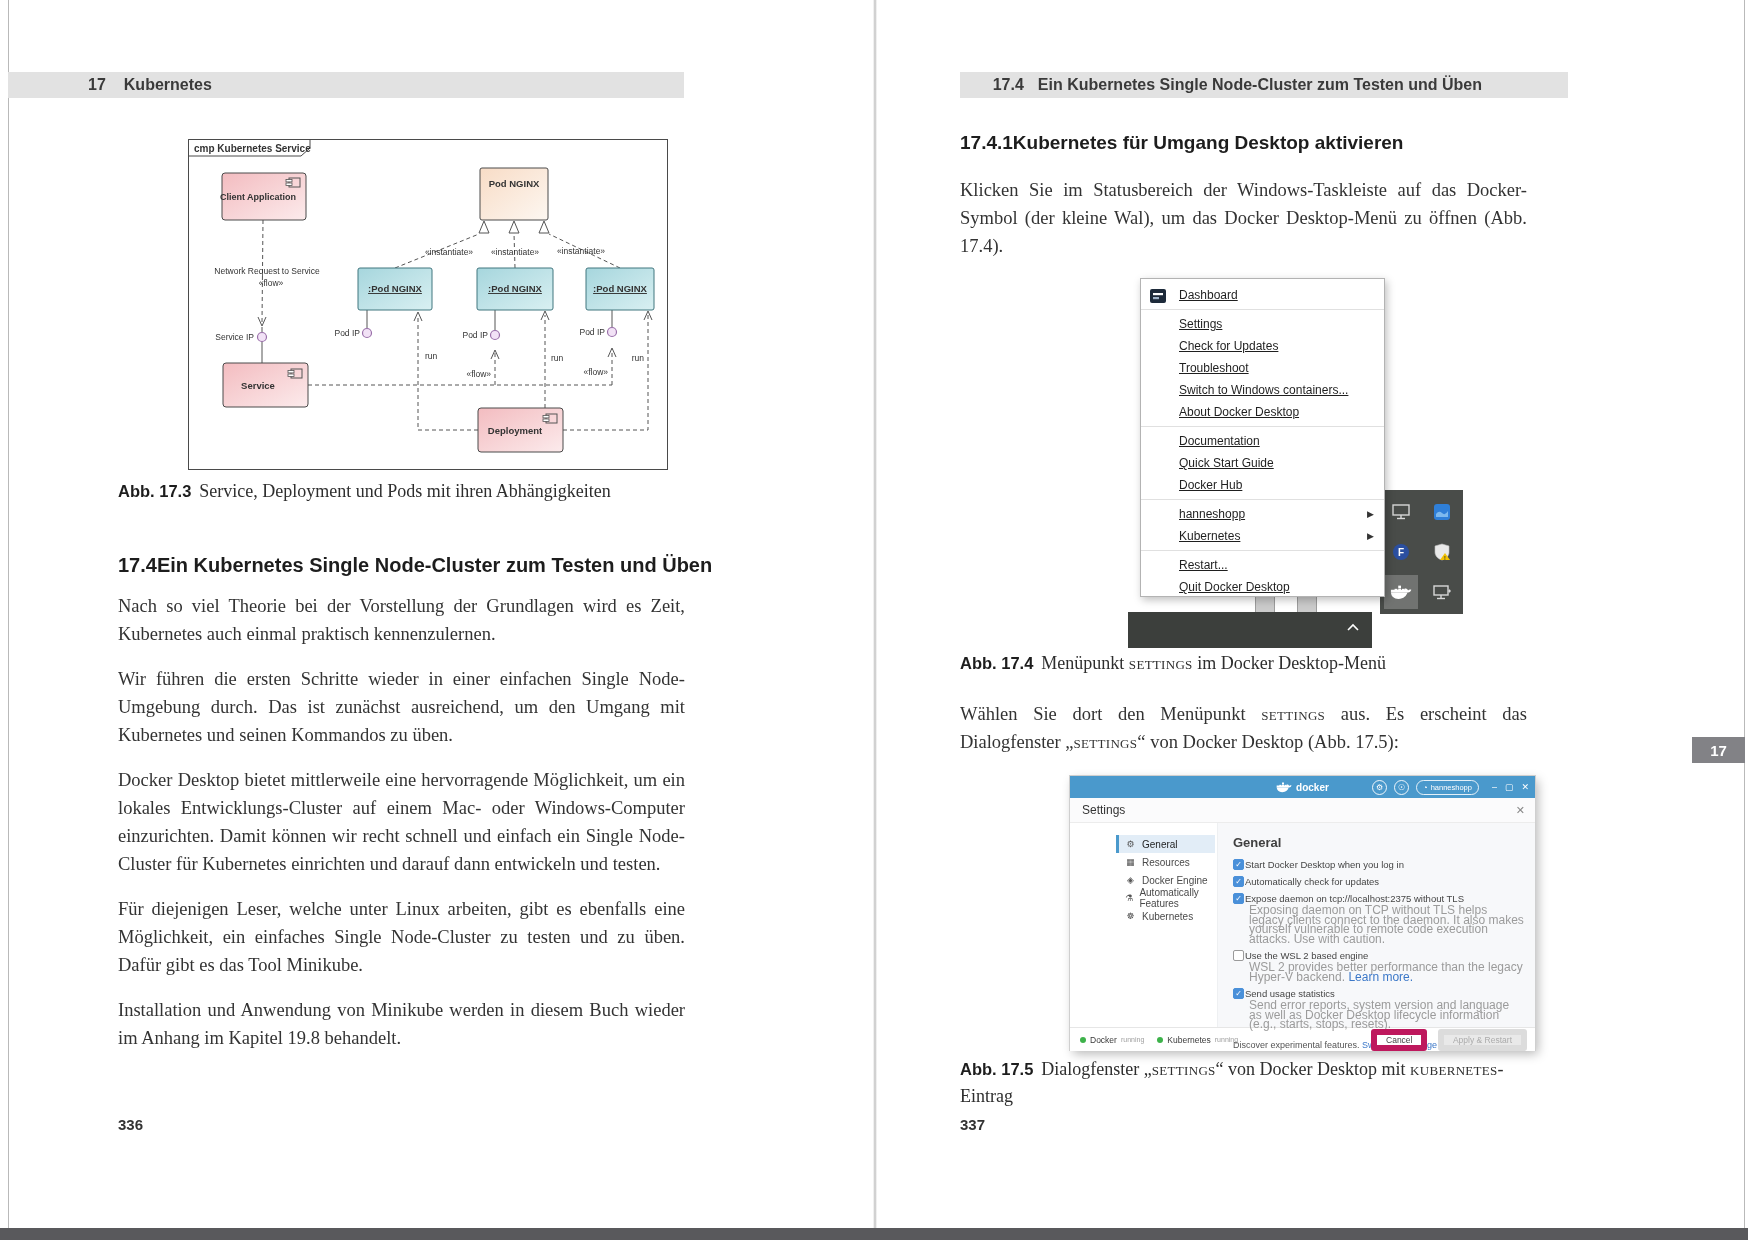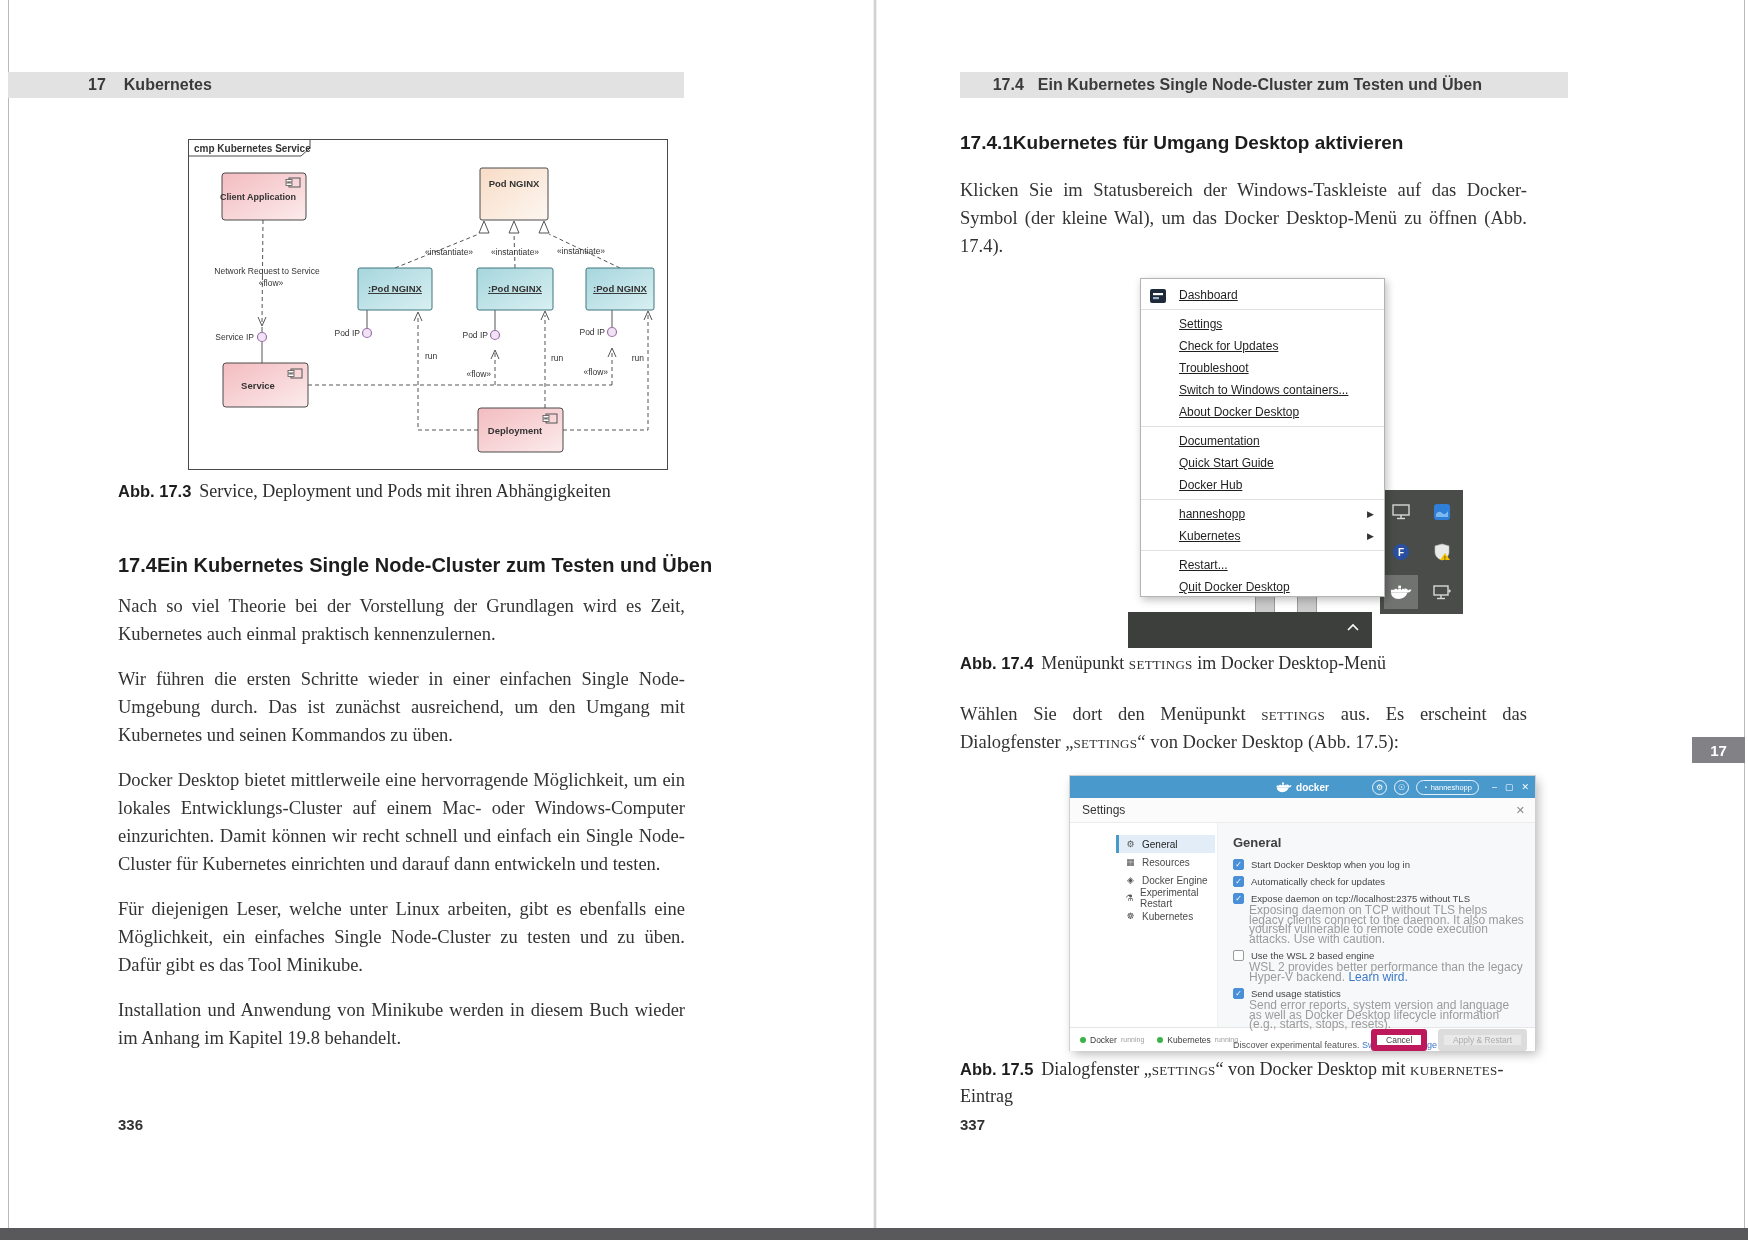--- a/index.html
+++ b/index.html
@@ -66,21 +66,21 @@
             justify-content:space-between;padding:0 10px 0 12px;font-size:12px;color:#333;}
   .dlg-body{display:flex;height:204px;background:#f7f8fa;}
   .side{width:148px;background:#ffffff;padding-top:12px;box-sizing:border-box;border-right:1px solid #eef0f2;}
   .side-item{height:18px;display:flex;align-items:center;gap:6px;font-size:10px;color:#4a4a4a;
              margin-left:46px;padding-left:6px;border-left:3px solid transparent;}
   .side-item.sel{background:#e2edf7;border-left:3px solid #4a99cc;color:#1f1f1f;margin-right:2px;}
   .side-item .sicon{font-size:9px;color:#555;width:11px;text-align:center;}
   .main{flex:1;padding:12px 10px 0 15px;box-sizing:border-box;}
   .main h3{margin:0 0 9px 0;font-size:13px;font-weight:bold;color:#404040;}
   .opt{margin-bottom:6px;}
-  .opt-row{display:flex;align-items:center;gap:7px;}
+  .opt-row{display:flex;align-items:center;gap:1px;}
   .cbx{width:9px;height:9px;border:1px solid #9a9a9a;border-radius:2px;background:#fff;flex:0 0 auto;
        font-size:8px;line-height:9px;color:#fff;text-align:center;}
   .cbx.on{background:#4a90d9;border-color:#4a90d9;}
   .cbx.on::after{content:"✓";}
   .opt-label{font-size:9.5px;color:#454545;}
   .opt-sub{font-size:12px;line-height:9.5px;color:#9b9b9b;margin:2px 0 0 16px;max-width:292px;}
   .blue-link{color:#3c78c8;}
   .discover{font-size:9px;color:#555;margin-top:10px;}
   .dlg-foot{height:23px;border-top:1px solid #e6e6e6;background:#fff;display:flex;align-items:center;
             justify-content:space-between;padding:0 8px 0 10px;}
@@ -381,21 +381,21 @@
         <div class="side-item">
           <span class="sicon">▦</span>
           <span>Resources</span>
         </div>
         <div class="side-item">
           <span class="sicon">◈</span>
           <span>Docker Engine</span>
         </div>
         <div class="side-item">
           <span class="sicon">⚗</span>
-          <span>Experimental Restart</span>
+          <span>Automatically Features</span>
         </div>
         <div class="side-item">
           <span class="sicon">☸</span>
           <span>Kubernetes</span>
         </div>
       </div>
       <div class="main">
         <h3>General</h3>
 
         <div class="opt">
@@ -417,21 +417,21 @@
           </div>
           <div class="opt-sub">Exposing daemon on TCP without TLS helps legacy clients connect to the daemon. It also makes yourself vulnerable to remote code execution attacks. Use with caution.</div>
         </div>
         <div class="opt">
           <div class="opt-row">
             <span class="cbx"></span>
             <span class="opt-label">Use the WSL 2 based engine</span>
           </div>
           <div class="opt-sub">
             <span>WSL 2 provides better performance than the legacy Hyper-V backend.</span>
-            <span class="blue-link">Learn wird.</span>
+            <span class="blue-link">Learn more.</span>
           </div>
         </div>
         <div class="opt">
           <div class="opt-row">
             <span class="cbx on"></span>
             <span class="opt-label">Send usage statistics</span>
           </div>
           <div class="opt-sub">Send error reports, system version and language as well as Docker Desktop lifecycle information (e.g., starts, stops, resets).</div>
         </div>
 

